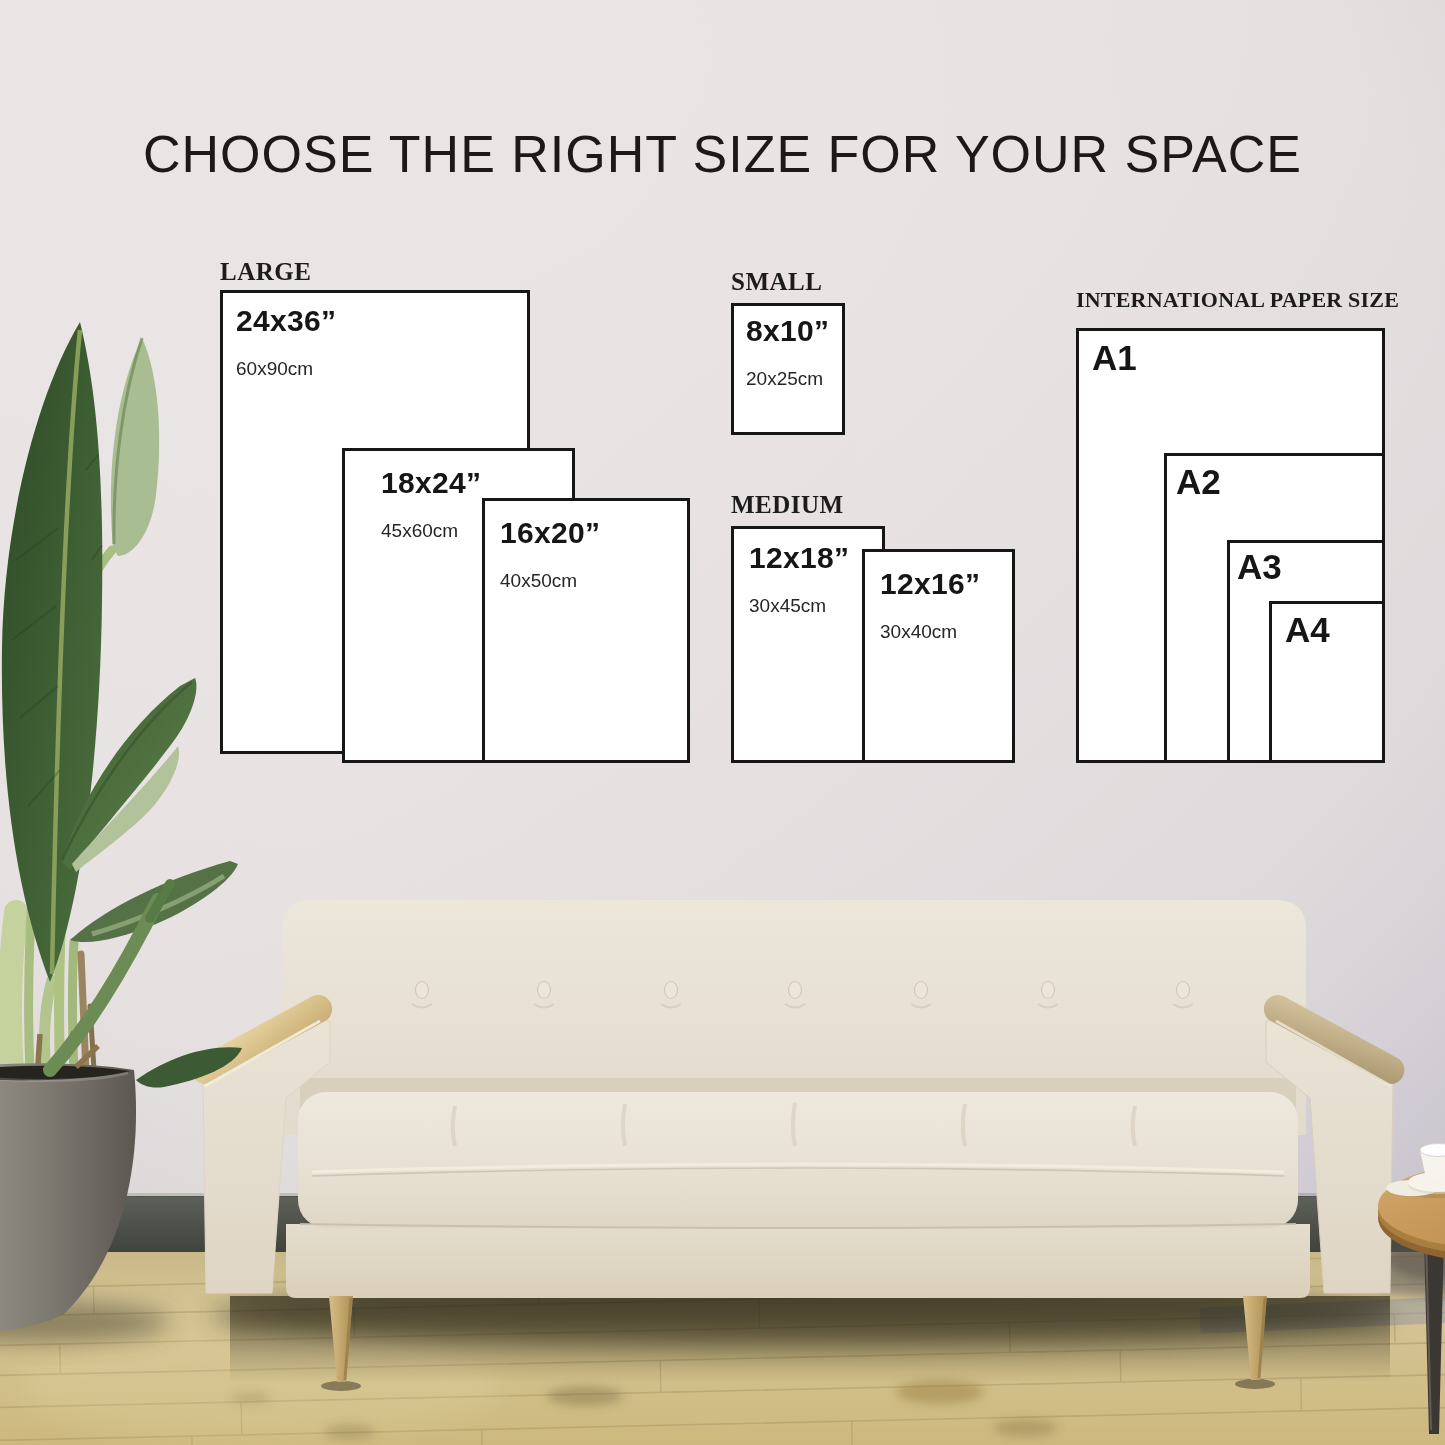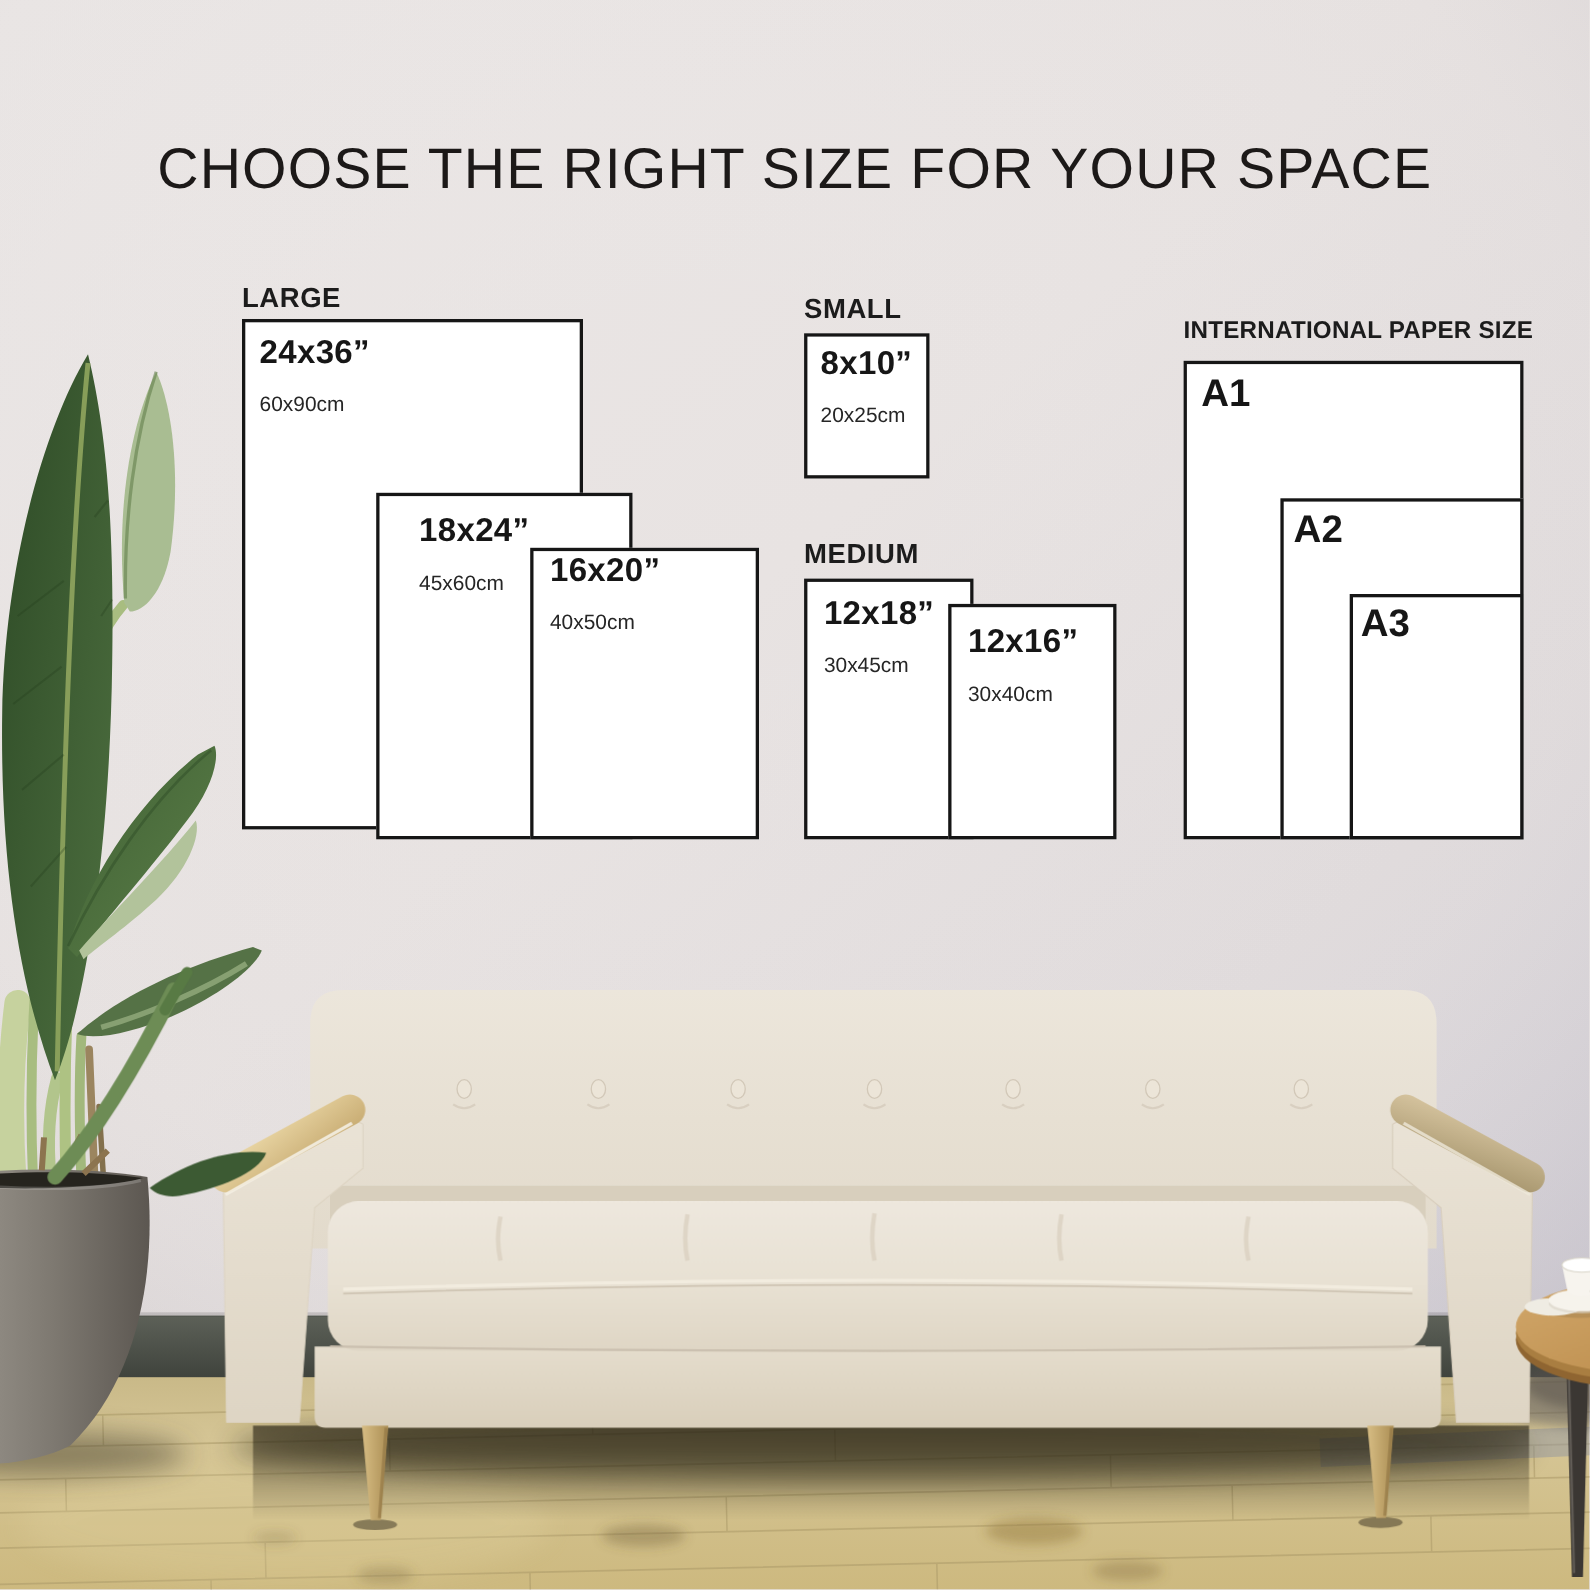--- a/index.html
+++ b/index.html
@@ -2,21 +2,21 @@
 <html><head>
 <meta charset="utf-8">
 <style>
   html,body{margin:0;padding:0;background:#e8e3e2;}
   .stage{position:relative;width:1445px;height:1445px;overflow:hidden;
          font-family:"Liberation Sans",sans-serif;}
   .scene{position:absolute;left:0;top:0;width:1445px;height:1445px;}
   .title{position:absolute;top:124px;left:0;width:100%;text-align:center;
          font-size:52px;font-weight:400;letter-spacing:1px;color:#1c1918;}
   .glabel{position:absolute;font-size:25px;font-weight:700;color:#1c1c1c;
-          letter-spacing:.5px;line-height:1.1;}
+          letter-spacing:.5px;line-height:1.1;font-family:Liberation Serif, serif;}
   .glabel.intl{font-size:22px;letter-spacing:.2px;}
   .box{position:absolute;background:#ffffff;border:3px solid #161616;
        box-sizing:border-box;color:#161616;}
   .sz-in{font-size:30px;font-weight:700;letter-spacing:.3px;line-height:1.05;}
   .sz-cm{font-size:19px;font-weight:400;color:#262626;margin-top:21px;}
   .sz-a{font-size:35px;font-weight:700;line-height:1.0;}
 </style>
 </head>
 <body>
 
@@ -236,21 +236,21 @@
 
   <div class="glabel" style="left:220px;top:258px;">LARGE</div>
   <div class="box" style="left:220px;top:290px;width:310px;height:464px;padding:12px 0 0 13px;">
     <div class="sz-in">24x36”</div>
     <div class="sz-cm">60x90cm</div>
   </div>
   <div class="box" style="left:342px;top:448px;width:233px;height:315px;padding:16px 0 0 36px;">
     <div class="sz-in">18x24”</div>
     <div class="sz-cm">45x60cm</div>
   </div>
-  <div class="box" style="left:482px;top:498px;width:208px;height:265px;padding:2px 0 0 15px;">
+  <div class="box" style="left:482px;top:498px;width:208px;height:265px;padding:16px 0 0 15px;">
     <div class="sz-in">16x20”</div>
     <div class="sz-cm">40x50cm</div>
   </div>
 
   <div class="glabel" style="left:731px;top:268px;">SMALL</div>
   <div class="box" style="left:731px;top:303px;width:114px;height:132px;padding:9px 0 0 12px;">
     <div class="sz-in">8x10”</div>
     <div class="sz-cm">20x25cm</div>
   </div>
 
@@ -267,14 +267,17 @@
   <div class="glabel intl" style="left:1076px;top:288px;">INTERNATIONAL PAPER SIZE</div>
   <div class="box" style="left:1076px;top:328px;width:309px;height:435px;padding:9px 0 0 13px;">
     <div class="sz-a">A1</div>
   </div>
   <div class="box" style="left:1164px;top:453px;width:221px;height:310px;padding:8px 0 0 9px;">
     <div class="sz-a">A2</div>
   </div>
   <div class="box" style="left:1227px;top:540px;width:158px;height:223px;padding:6px 0 0 7px;">
     <div class="sz-a">A3</div>
   </div>
+  <div class="box" style="left:1269px;top:601px;width:116px;height:162px;padding:8px 0 0 13px;">
+    <div class="sz-a">A4</div>
+  </div>
 
 </div>
 
 </body></html>

